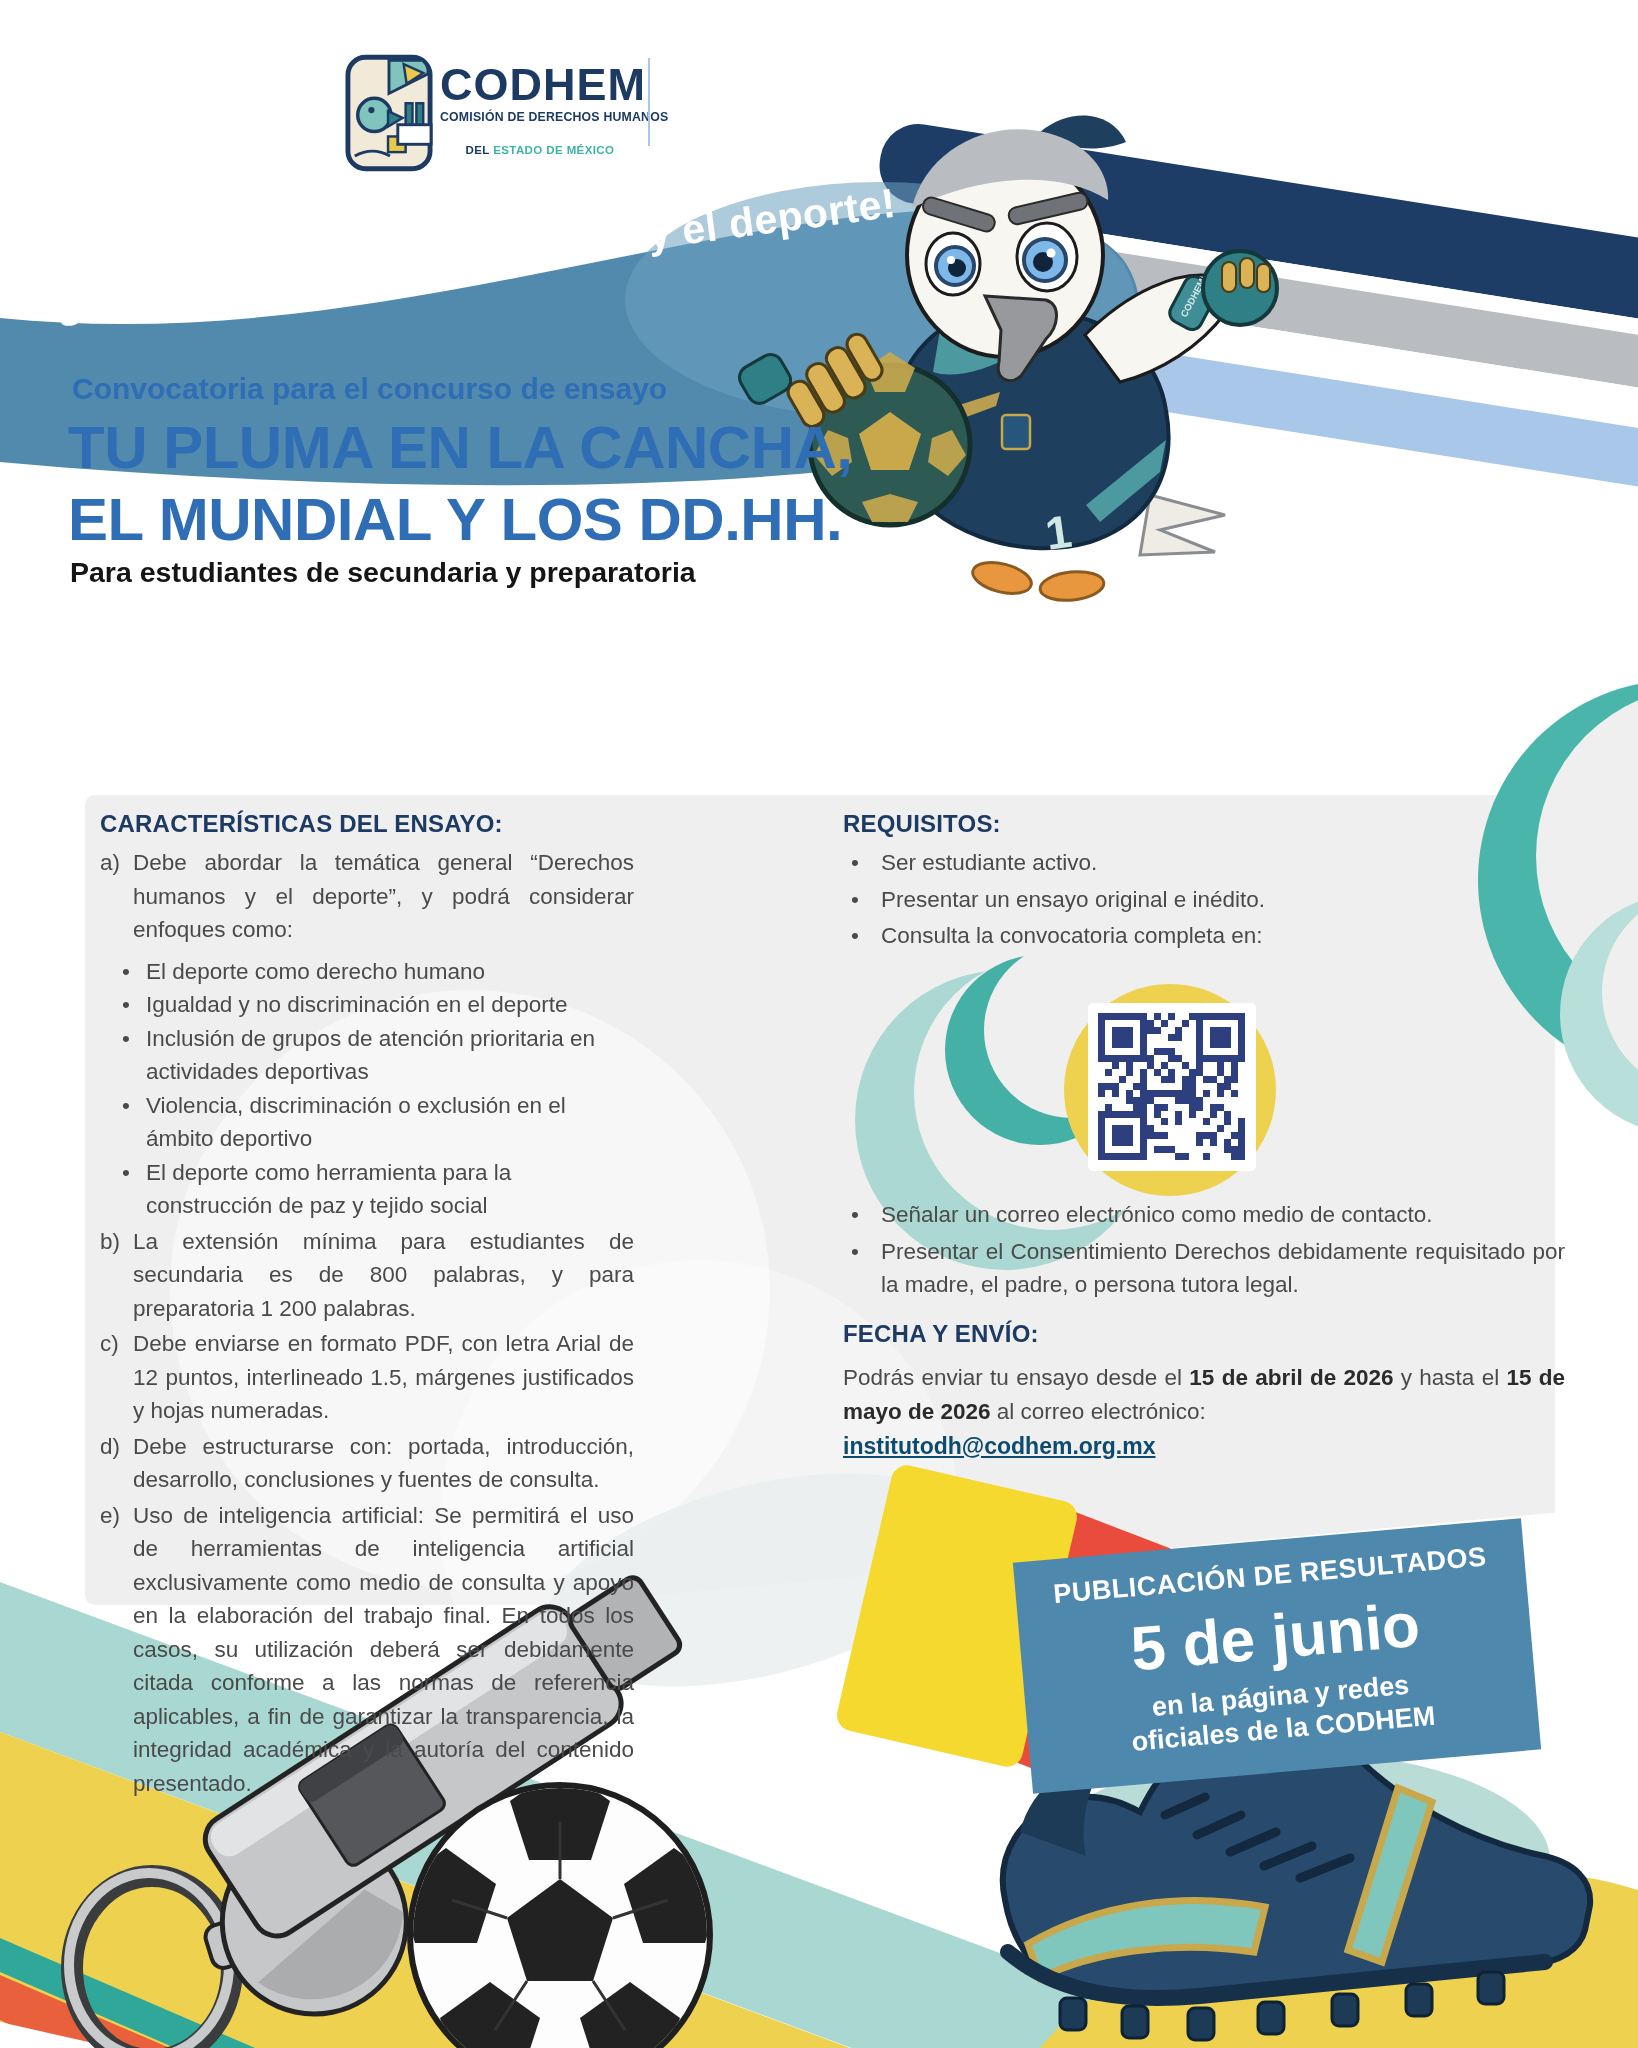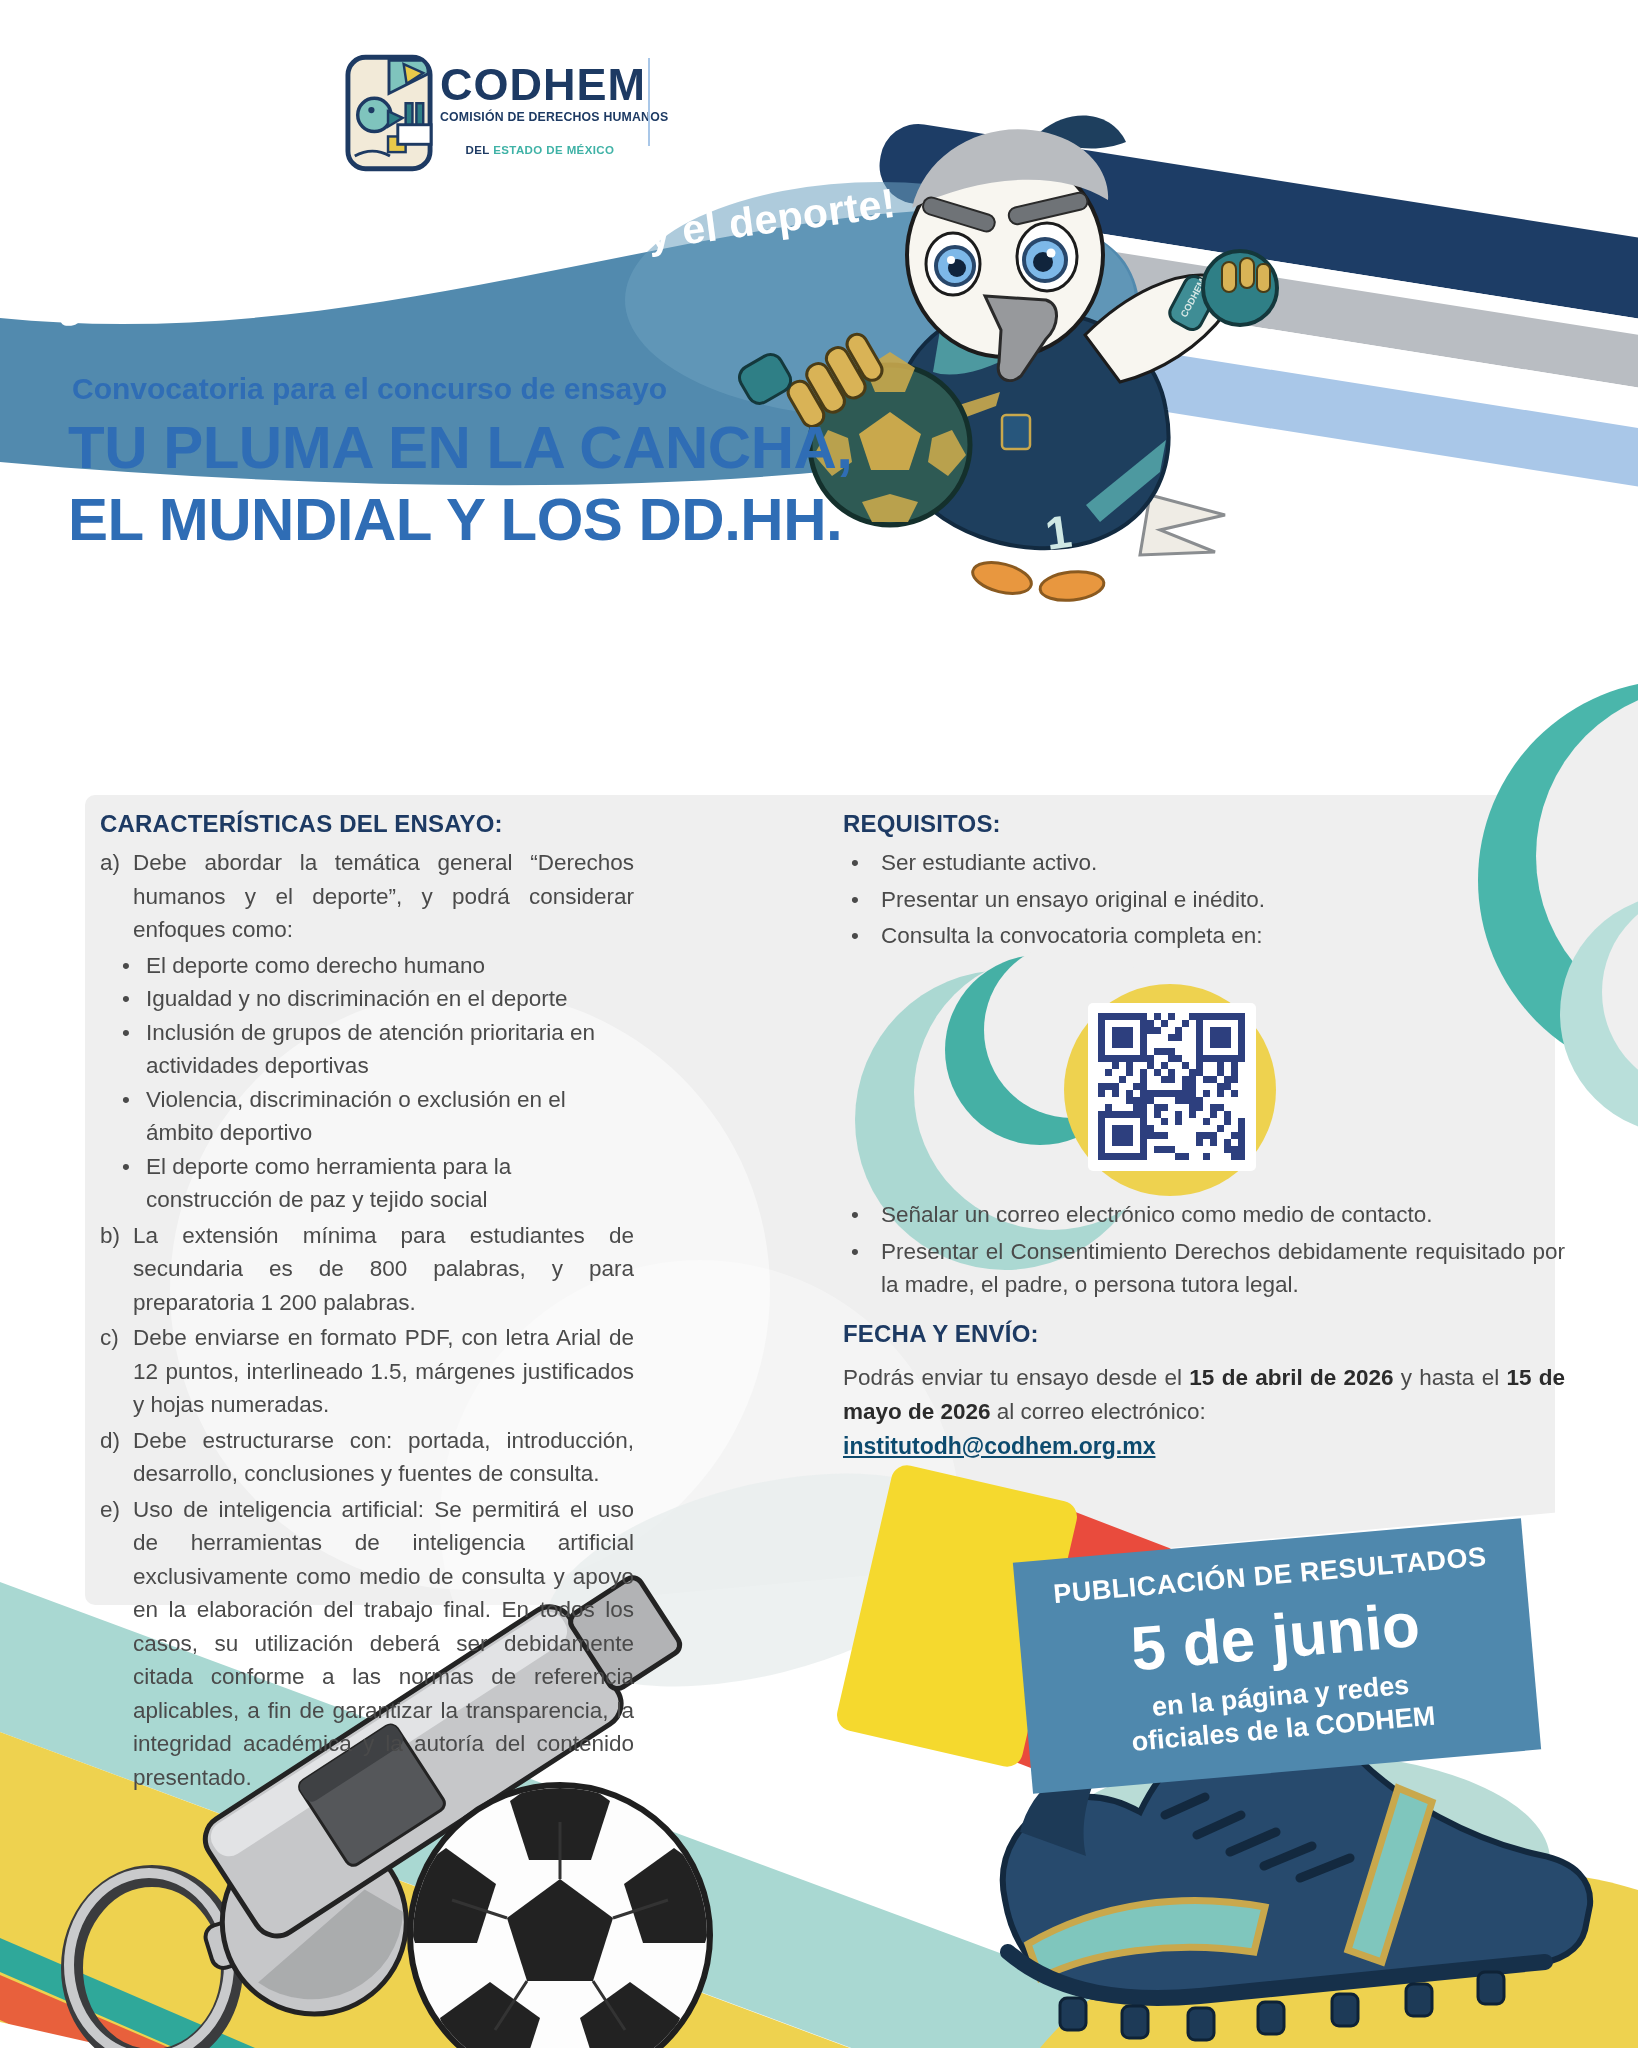--- a/index.html
+++ b/index.html
@@ -31,21 +31,21 @@
   .subtitle{position:absolute;left:70px;top:556px;z-index:2;font-size:28.5px;font-weight:700;color:#151515}
 
   
   h2.sec{font-size:24px;font-weight:800;color:#1d3a63;margin-bottom:8px;letter-spacing:.2px}
   .col-left{left:100px;top:810px;width:534px}
   .col-right-a{left:843px;top:810px;width:722px}
   .col-right-b{left:843px;top:1198px;width:722px}
   .bodytxt,.item,.fb li,.rb li{font-size:22.5px;line-height:33.5px;color:#4a4a4a}
   .item{position:relative;padding-left:33px;text-align:justify;margin-bottom:2px}
   .item .lbl{position:absolute;left:0;top:0}
-  .fb{list-style:none;margin:2px 0 2px 14px}
+  .fb{list-style:none;margin:8px 0 2px 14px}
   .fb li{position:relative;padding-left:32px;text-align:left}
   .fb li::before,.rb li::before{content:"\2022";position:absolute;left:8px;color:#4a4a4a}
   .rb{list-style:none}
   .rb li{position:relative;padding-left:38px;margin-bottom:3px;text-align:justify}
   .fecha-p{font-size:22.5px;line-height:34px;color:#4a4a4a;text-align:justify;margin-top:13px}
   .fecha-p b{color:#2b2b2b}
   .email{display:inline-block;margin-top:4px;font-size:23px;font-weight:800;color:#0c4a6e;text-decoration:underline;cursor:pointer}
   .mt18{margin-top:18px}
 
   
@@ -385,20 +385,21 @@
 
 
   <div class="banner-l1">¡Participa para fomentar la reflexión</div>
   <div class="banner-l2">sobre los derechos humanos y el deporte!</div>
 
   <div class="kicker">Convocatoria para el concurso de ensayo</div>
   <h1 class="title">
     <div>TU PLUMA EN LA CANCHA,</div>
     <div>EL MUNDIAL Y LOS DD.HH.</div>
   </h1>
+  <div class="subtitle">Para estudiantes de secundaria y preparatoria</div>
 
   <section class="txt col-left">
     <h2 class="sec">CARACTERÍSTICAS DEL ENSAYO:</h2>
     <p class="item">
       <span class="lbl">a)</span>
       <span>Debe abordar la temática general “Derechos humanos y el deporte”, y podrá considerar enfoques como:</span>
     </p>
     <ul class="fb">
       <li>El deporte como derecho humano</li>
       <li>Igualdad y no discriminación en el deporte</li>

